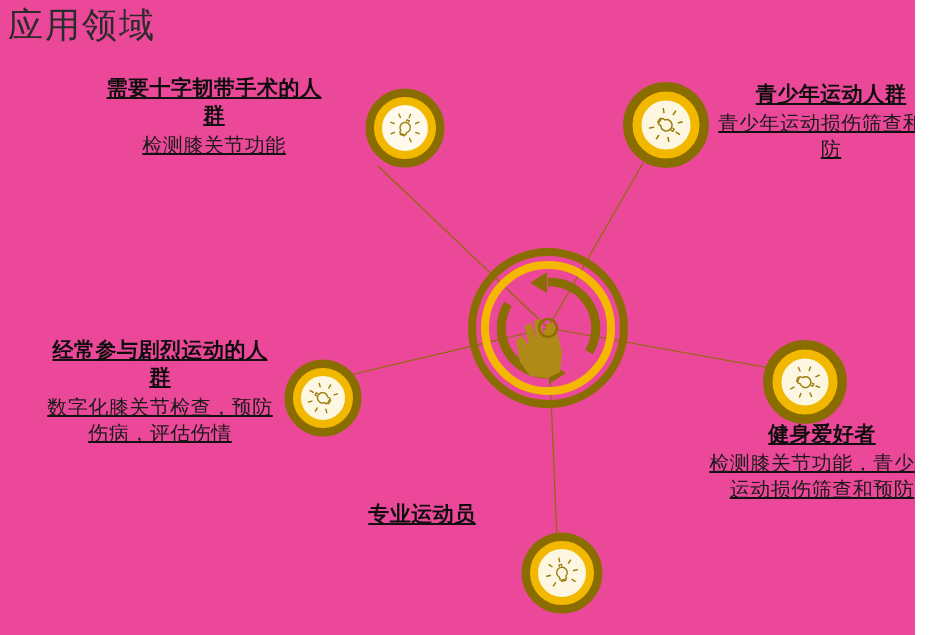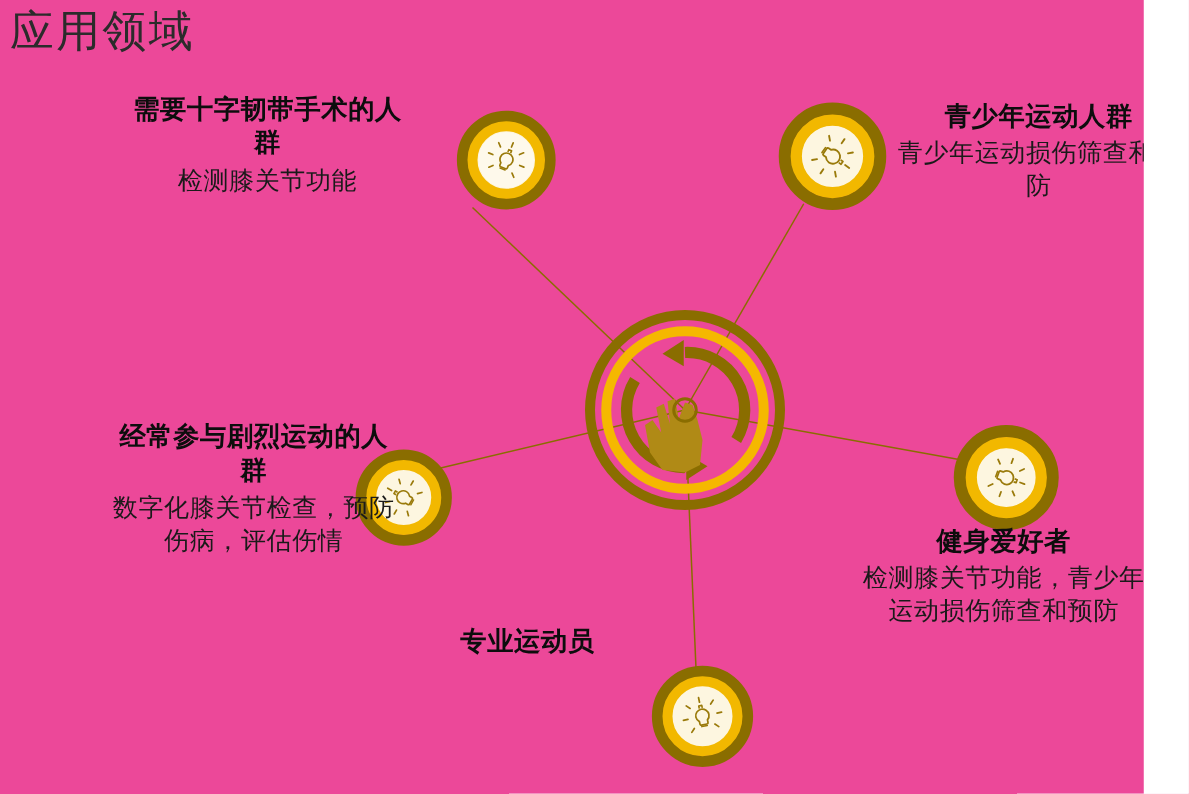--- a/index.html
+++ b/index.html
@@ -39,40 +39,41 @@
     width: 951px;
     height: 635px;
   }
 
   
   .label-block {
     position: absolute;
     text-align: center;
     color: #111111;
     line-height: 1.30;
+    text-decoration: underline;
   }
   .label-title {
     font-weight: bold;
     font-size: 21px;
     color: #0d0d0d;
     letter-spacing: 0.5px;
   }
   .label-desc {
     font-size: 20px;
     font-weight: 400;
     color: #1a1a1a;
     letter-spacing: 0.5px;
     margin-top: 3px;
   }
 
   
   #blk-surgery     { left: 96px;  top: 74px;  width: 236px; }
   #blk-youth       { left: 718px; top: 80px;  width: 226px; }
-  #blk-intense     { left: 44px;  top: 336px; width: 232px; margin-left: 43px; }
-  #blk-fitness     { left: 681px; top: 420px; width: 244px; }
+  #blk-intense     { left: 44px;  top: 336px; width: 232px; }
+  #blk-fitness     { left: 700px; top: 420px; width: 244px; }
   #blk-athlete     { left: 298px; top: 500px; width: 248px; }
 </style>
 </head>
 <body>
 
 <div id="stage">
 
   <div id="page-title">应用领域</div>
 
   <svg id="graphic" viewBox="0 0 951 635">

